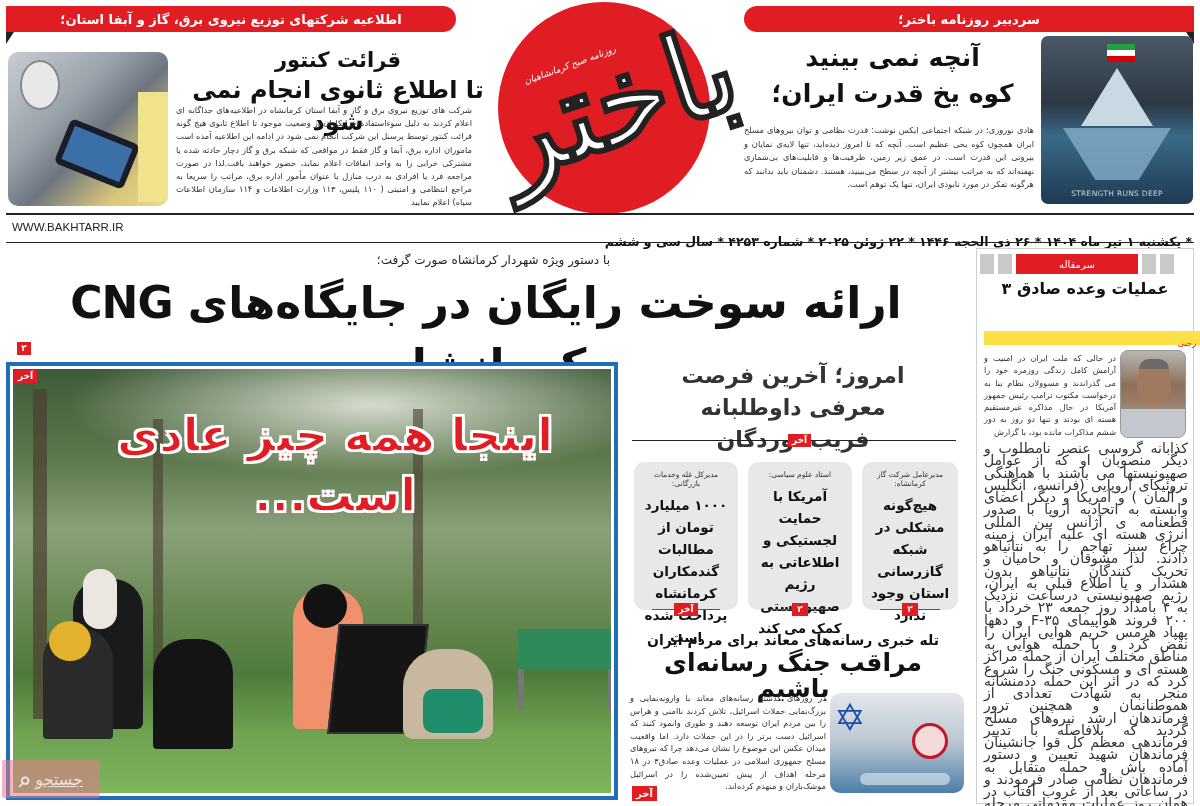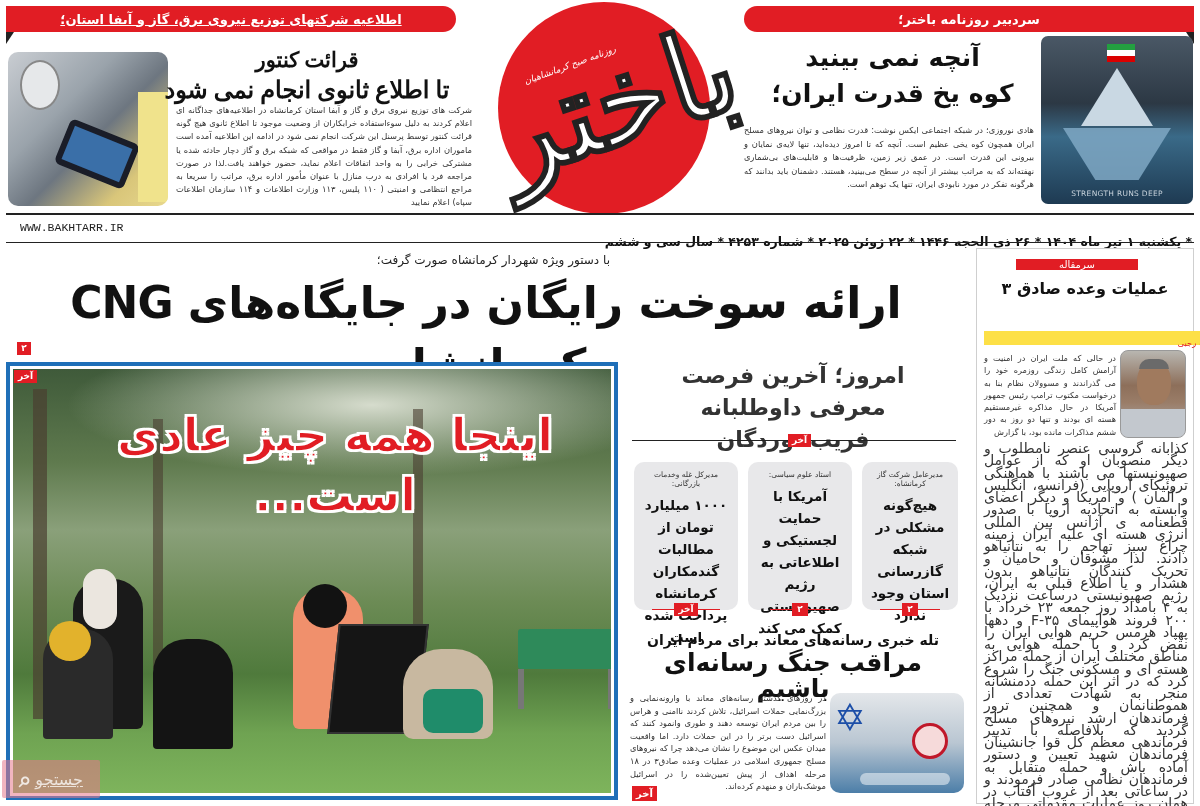--- a/index.html
+++ b/index.html
@@ -34,34 +34,34 @@
   }
   .card .who { font-size: 7.5px; color: #333; text-align: center; margin-bottom: 6px; }
   .card .txt { font-size: 13.5px; font-weight: bold; line-height: 22px; color: #111; }
   .card .foot { position: absolute; bottom: -6px; left: 0; right: 0; display: flex; align-items: center; justify-content: center; }
   .card .foot .ln { width: 22px; height: 1.5px; background: #e11d24; }
   .hr { height: 1.5px; background: #222; }
 </style>
 </head>
 <body>
 
-<div class="abs red-banner" style="left:6px; top:6px; width:450px; height:26px; border-radius:0 14px 14px 0;text-decoration:underline;">
+<div class="abs red-banner" style="left:6px; top:6px; width:450px; height:26px; border-radius:0 14px 14px 0;">
   <span style="direction:rtl;">اطلاعیه شرکتهای توزیع نیروی برق، گاز و آبفا استان؛</span>
 </div>
 <div class="abs" style="left:6px; top:32px; width:0; height:0; border-left:8px solid #222; border-bottom:12px solid transparent;"></div>
 
 <div class="abs photo" style="left:8px; top:52px; width:160px; height:154px; background:linear-gradient(135deg,#c9cdd2 0%,#9aa3ab 35%,#6d7680 55%,#d9c67a 80%,#e8d88e 100%);">
   <div style="position:absolute; left:12px; top:8px; width:40px; height:50px; border-radius:50%; background:#e6e8ea; border:2px solid #888;"></div>
   <div style="position:absolute; left:52px; top:78px; width:74px; height:48px; background:#1a1d28; border-radius:6px; transform:rotate(22deg);">
     <div style="position:absolute; left:6px; top:6px; right:6px; bottom:6px; background:#3a6fa8;"></div>
   </div>
   <div style="position:absolute; right:0; top:40px; width:30px; height:110px; background:#f0e38c;"></div>
 </div>
 
-<div class="abs hl" style="left:157px; top:46px; width:300px;font-family:Liberation Serif, serif;">
+<div class="abs hl" style="left:188px; top:46px; width:300px;">
   <div style="font-size:21px; line-height:28px;">قرائت کنتور</div>
   <div style="font-size:24px; line-height:32px;">تا اطلاع ثانوی انجام نمی شود</div>
 </div>
 <div class="abs body-text" style="left:176px; top:104px; width:296px; font-size:8.3px; line-height:13.2px;">شرکت های توزیع نیروی برق و گاز و آبفا استان کرمانشاه در اطلاعیه‌های جداگانه ای اعلام کردند به دلیل سوءاستفاده خرابکاران از وضعیت موجود تا اطلاع ثانوی هیچ گونه قرائت کنتور توسط پرسنل این شرکت انجام نمی شود در ادامه این اطلاعیه آمده است ماموران اداره برق، آبفا و گاز فقط در مواقعی که شبکه برق و گاز دچار حادثه شده یا مشترکی خرابی را به واحد اتفاقات اعلام نماید، حضور خواهند یافت.لذا در صورت مراجعه فرد یا افرادی به درب منازل با عنوان مأمور اداره برق، مراتب را سریعا به مراجع انتظامی و امنیتی ( ۱۱۰ پلیس، ۱۱۳ وزارت اطلاعات و ۱۱۴ سازمان اطلاعات سپاه) اعلام نمایید</div>
 
 <div class="abs" style="left:492px; top:0; width:222px; height:218px;">
   <div style="position:absolute; left:6px; top:2px; width:212px; height:212px; border-radius:50%; background:#e11d24;"></div>
   <div style="position:absolute; left:46px; top:-10px; width:200px; text-align:center; font-family:'DejaVu Serif', serif; font-size:120px; font-weight:bold; color:#fff; direction:rtl; -webkit-text-stroke:2px #222; transform:rotate(-18deg); line-height:210px;">باختر</div>
   <div style="position:absolute; left:28px; top:60px; width:100px; text-align:center; font-size:9px; font-style:italic; color:#fff; direction:rtl; transform:rotate(-20deg);">روزنامه صبح کرمانشاهیان</div>
   <div style="position:absolute; left:50px; top:193px; width:120px; text-align:center; font-size:8.5px; font-weight:bold; color:#fff; direction:rtl;margin-top:32px;">۴ صفحه - ۷۰۰۰ تومان</div>
@@ -83,21 +83,21 @@
   <div style="position:absolute; left:0; right:0; bottom:6px; text-align:center; font-size:7.5px; color:#c8d3dc; letter-spacing:0.3px;">STRENGTH RUNS DEEP</div>
 </div>
 
 <div class="abs hl" style="left:750px; top:40px; width:285px;">
   <div style="font-size:25px; line-height:36px;">آنچه نمی بینید</div>
   <div style="font-size:25px; line-height:36px;">کوه یخ قدرت ایران؛</div>
 </div>
 <div class="abs body-text" style="left:744px; top:124px; width:290px; font-size:8.3px; line-height:13.6px;">هادی نوروزی؛ در شبکه اجتماعی ایکس نوشت: قدرت نظامی و توان نیروهای مسلح ایران همچون کوه یخی عظیم است. آنچه که تا امروز دیده‌اید، تنها لایه‌ی نمایان و بیرونی این قدرت است. در عمق زیر زمین، ظرفیت‌ها و قابلیت‌های بی‌شماری نهفته‌اند که به مراتب بیشتر از آنچه در سطح می‌بینید، هستند. دشمنان باید بدانند که هرگونه تفکر در مورد نابودی ایران، تنها یک توهم است.</div>
 
 <div class="abs hr" style="left:6px; top:213px; width:1188px;"></div>
-<div class="abs" style="left:20px; top:221px; font-size:11.5px; color:#222; font-family:Liberation Mono, monospace;">WWW.BAKHTARR.IR</div>
+<div class="abs" style="left:12px; top:221px; font-size:11.5px; color:#222; font-family:Liberation Sans, sans-serif;">WWW.BAKHTARR.IR</div>
 <div class="abs rtl" style="right:8px; top:234px; width:900px; font-size:12.5px; font-weight:bold; color:#111;">* یکشنبه ۱ تیر ماه ۱۴۰۴ * ۲۶ ذی الحجه ۱۴۴۶ * ۲۲ ژوئن ۲۰۲۵ * شماره ۴۲۵۳ * سال سی و ششم</div>
 <div class="abs hr" style="left:6px; top:242px; width:1188px; height:1px;"></div>
 
 <div class="abs rtl" style="right:590px; top:253px; width:400px; font-size:12px; color:#222;">با دستور ویژه شهردار کرمانشاه صورت گرفت؛</div>
 <div class="abs rtl" style="left:10px; top:272px; width:952px; text-align:center; font-size:44px; font-weight:bold; color:#111; letter-spacing:-1px; line-height:62px; font-family:'DejaVu Sans', sans-serif;">ارائه سوخت رایگان در جایگاه‌های CNG کرمانشاه</div>
 <div class="abs red-tag" style="left:17px; top:342px; width:14px;">۲</div>
 
 <div class="abs" style="left:6px; top:362px; width:612px; height:438px; border:4px solid #1f6fb8; background:#fff; padding:3px;">
   <div style="position:relative; width:100%; height:100%; overflow:hidden; background:linear-gradient(180deg,#3f5a3a 0%,#5f7a4e 22%,#8aa07a 38%,#6c8b55 55%,#4f7a3c 72%,#6fa352 86%,#7eb45c 100%);">
     <div style="position:absolute; left:0; top:0; width:100%; height:120px; background:radial-gradient(ellipse at 60% 30%, #d6dccd 0%, rgba(214,220,205,0) 60%);"></div>
@@ -168,21 +168,21 @@
 <div class="abs photo" style="left:830px; top:693px; width:134px; height:100px; background:linear-gradient(180deg,#e4e7ea 0%,#b9c6d2 50%,#4c7ea8 100%);">
   <div style="position:absolute; left:4px; top:6px; font-size:38px; color:#1d4fa8; line-height:38px;">✡</div>
   <div style="position:absolute; left:82px; top:30px; width:36px; height:36px; border-radius:50%; border:3px solid #c0182a; background:#f6dada;"></div>
   <div style="position:absolute; left:30px; bottom:8px; width:90px; height:12px; background:rgba(255,255,255,0.5); border-radius:6px;"></div>
 </div>
 <div class="abs body-text" style="left:630px; top:692px; width:196px; font-size:8.3px; line-height:12.6px;">در روزهای گذشته رسانه‌های معاند با وارونه‌نمایی و بزرگ‌نمایی حملات اسرائیل، تلاش کردند ناامنی و هراس را بین مردم ایران توسعه دهند و طوری وانمود کنند که اسرائیل دست برتر را در این حملات دارد. اما واقعیت میدان عکس این موضوع را نشان می‌دهد چرا که نیروهای مسلح جمهوری اسلامی در عملیات وعده صادق۳ در ۱۸ مرحله اهداف از پیش تعیین‌شده را در اسرائیل موشک‌باران و منهدم کرده‌اند.</div>
 <div class="abs red-tag" style="left:632px; top:786px; font-size:10px; height:15px;">آخر</div>
 
 <div class="abs" style="left:976px; top:248px; width:218px; height:556px; border:1px solid #cfcfcf;">
 </div>
-<div class="abs" style="left:980px; top:254px; width:194px; height:20px; display:flex; gap:4px;align-items:center;">
+<div class="abs" style="left:980px; top:254px; width:194px; height:20px; display:flex; gap:4px;">
   <div style="width:14px; background:#c9c9c9;"></div>
   <div style="width:14px; background:#c9c9c9;"></div>
   <div class="red-banner" style="flex:1; border-radius:0; font-size:10px; font-weight:normal;">
     <span>سرمقاله</span>
   </div>
   <div style="width:14px; background:#c9c9c9;"></div>
   <div style="width:14px; background:#c9c9c9;"></div>
 </div>
 <div class="abs hl" style="left:980px; top:278px; width:210px;">
   <div style="font-size:16px; line-height:22px;">عملیات وعده صادق ۳</div>

